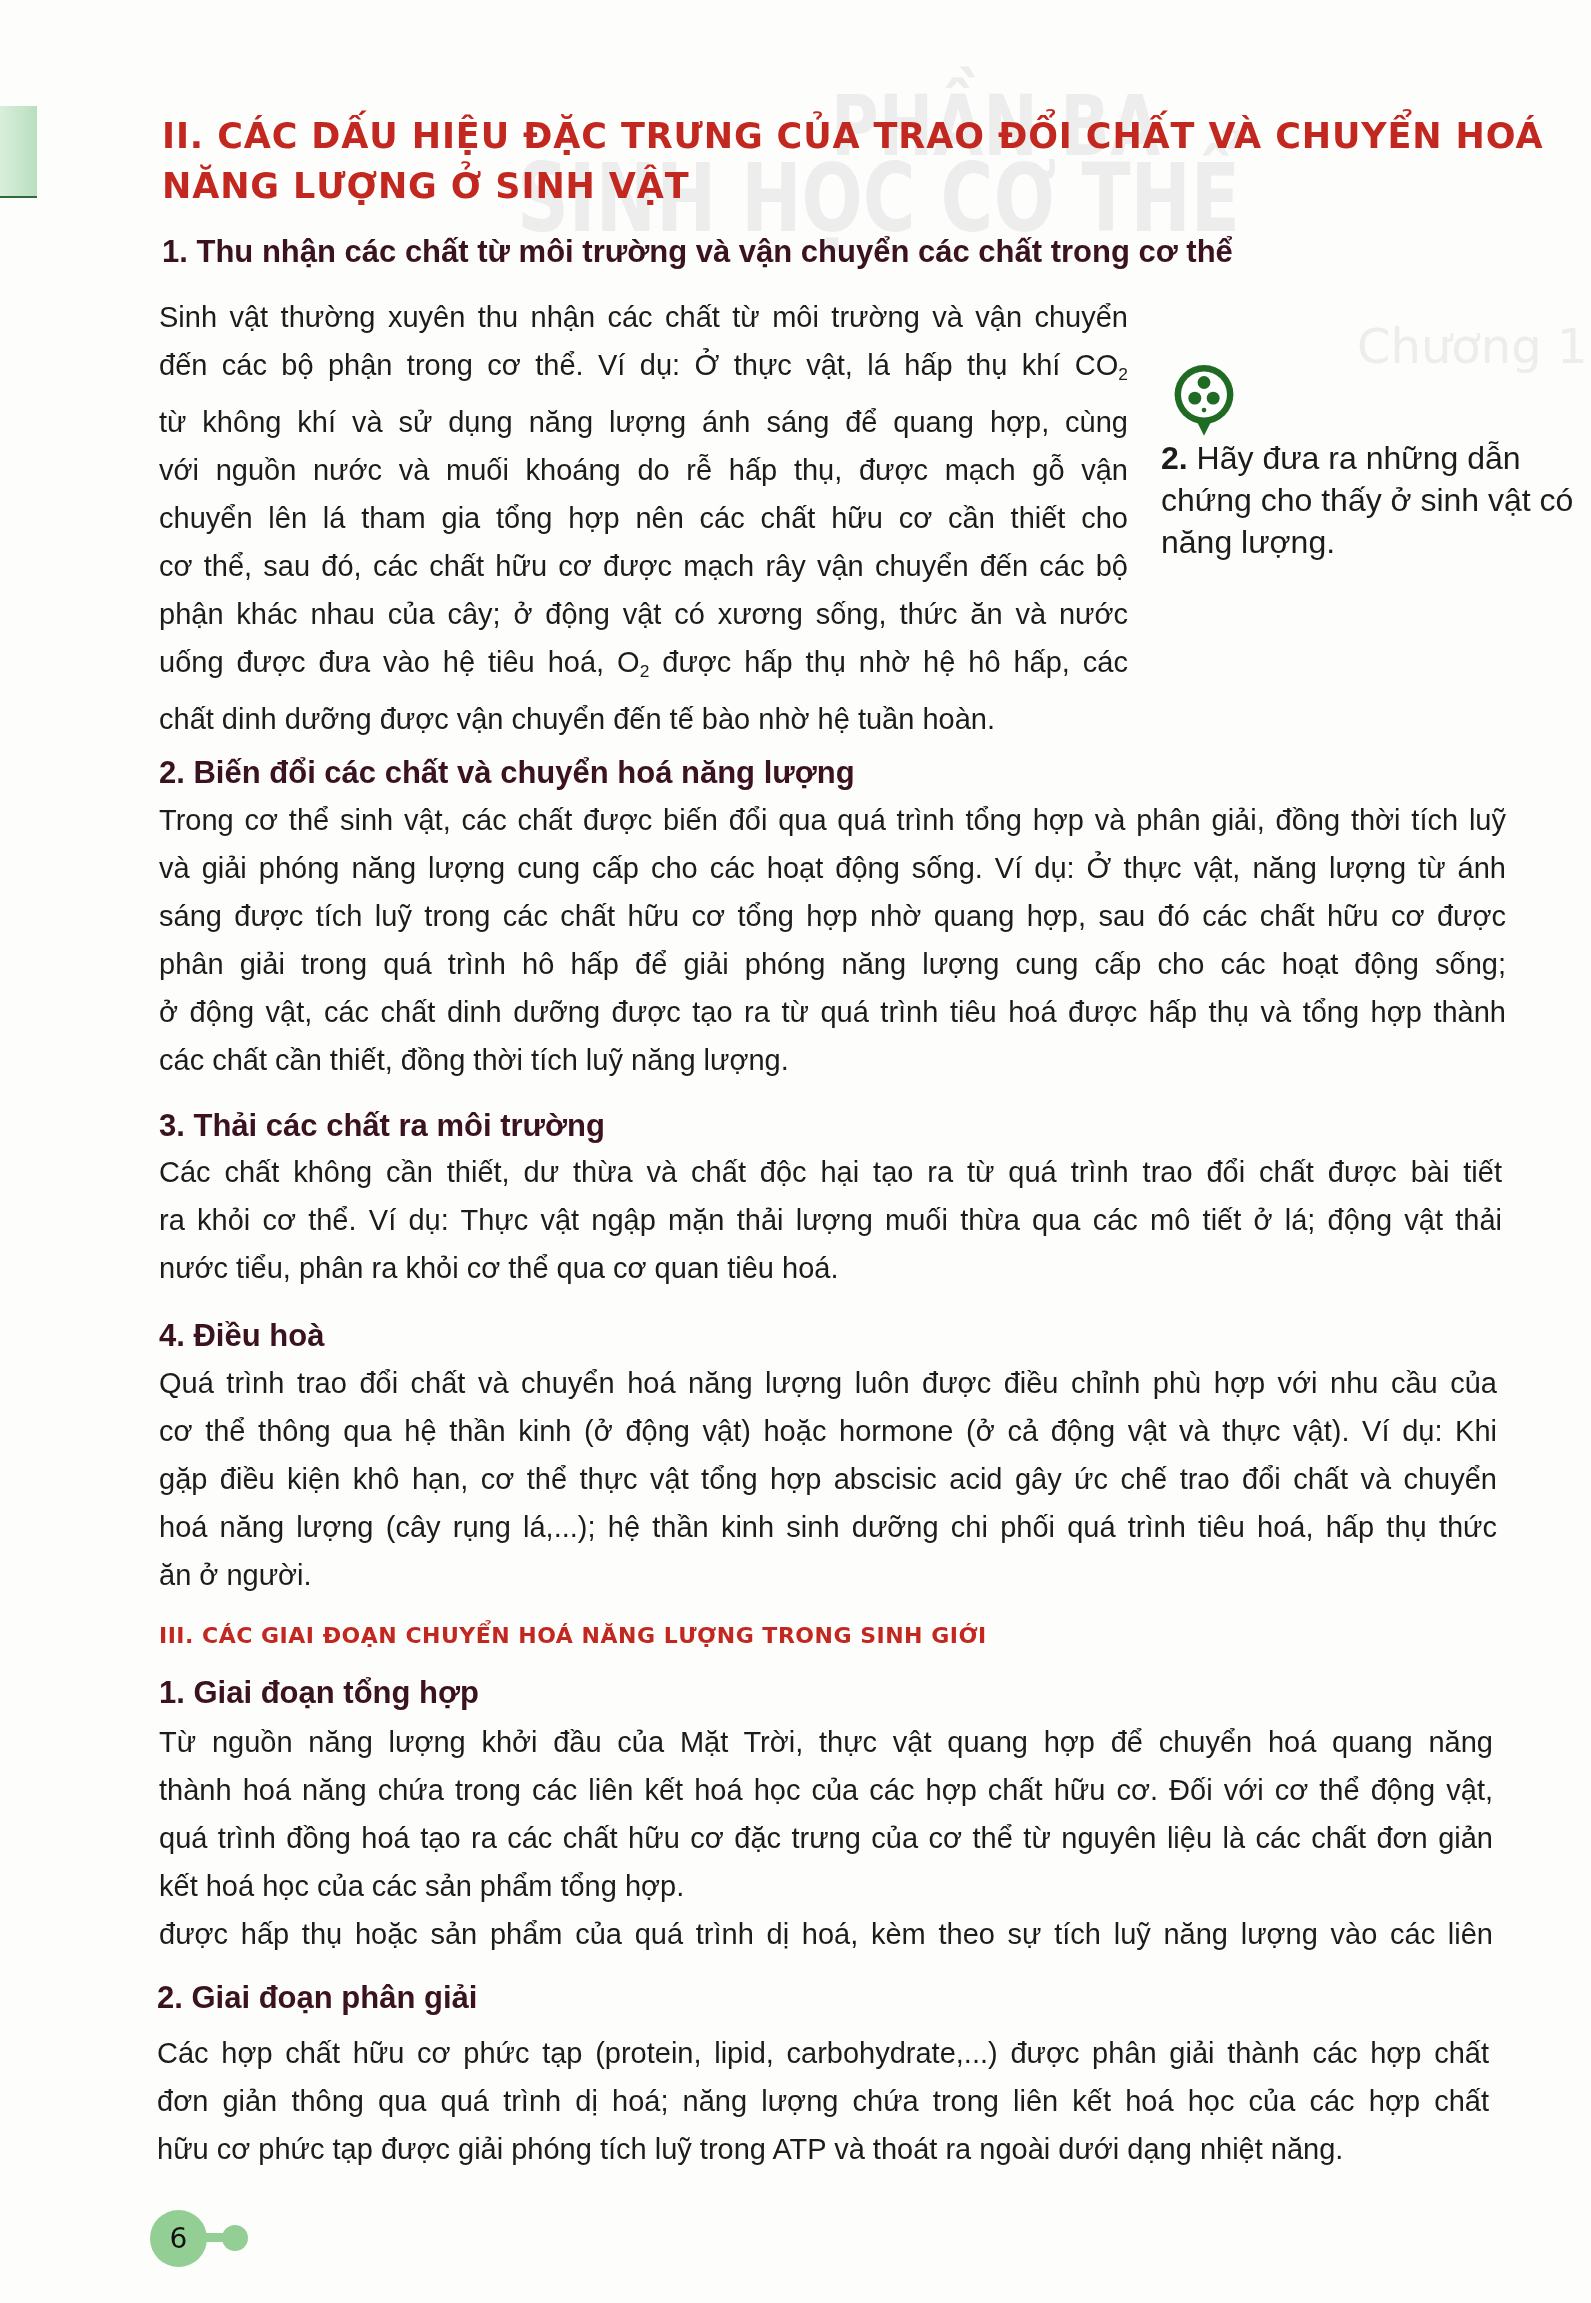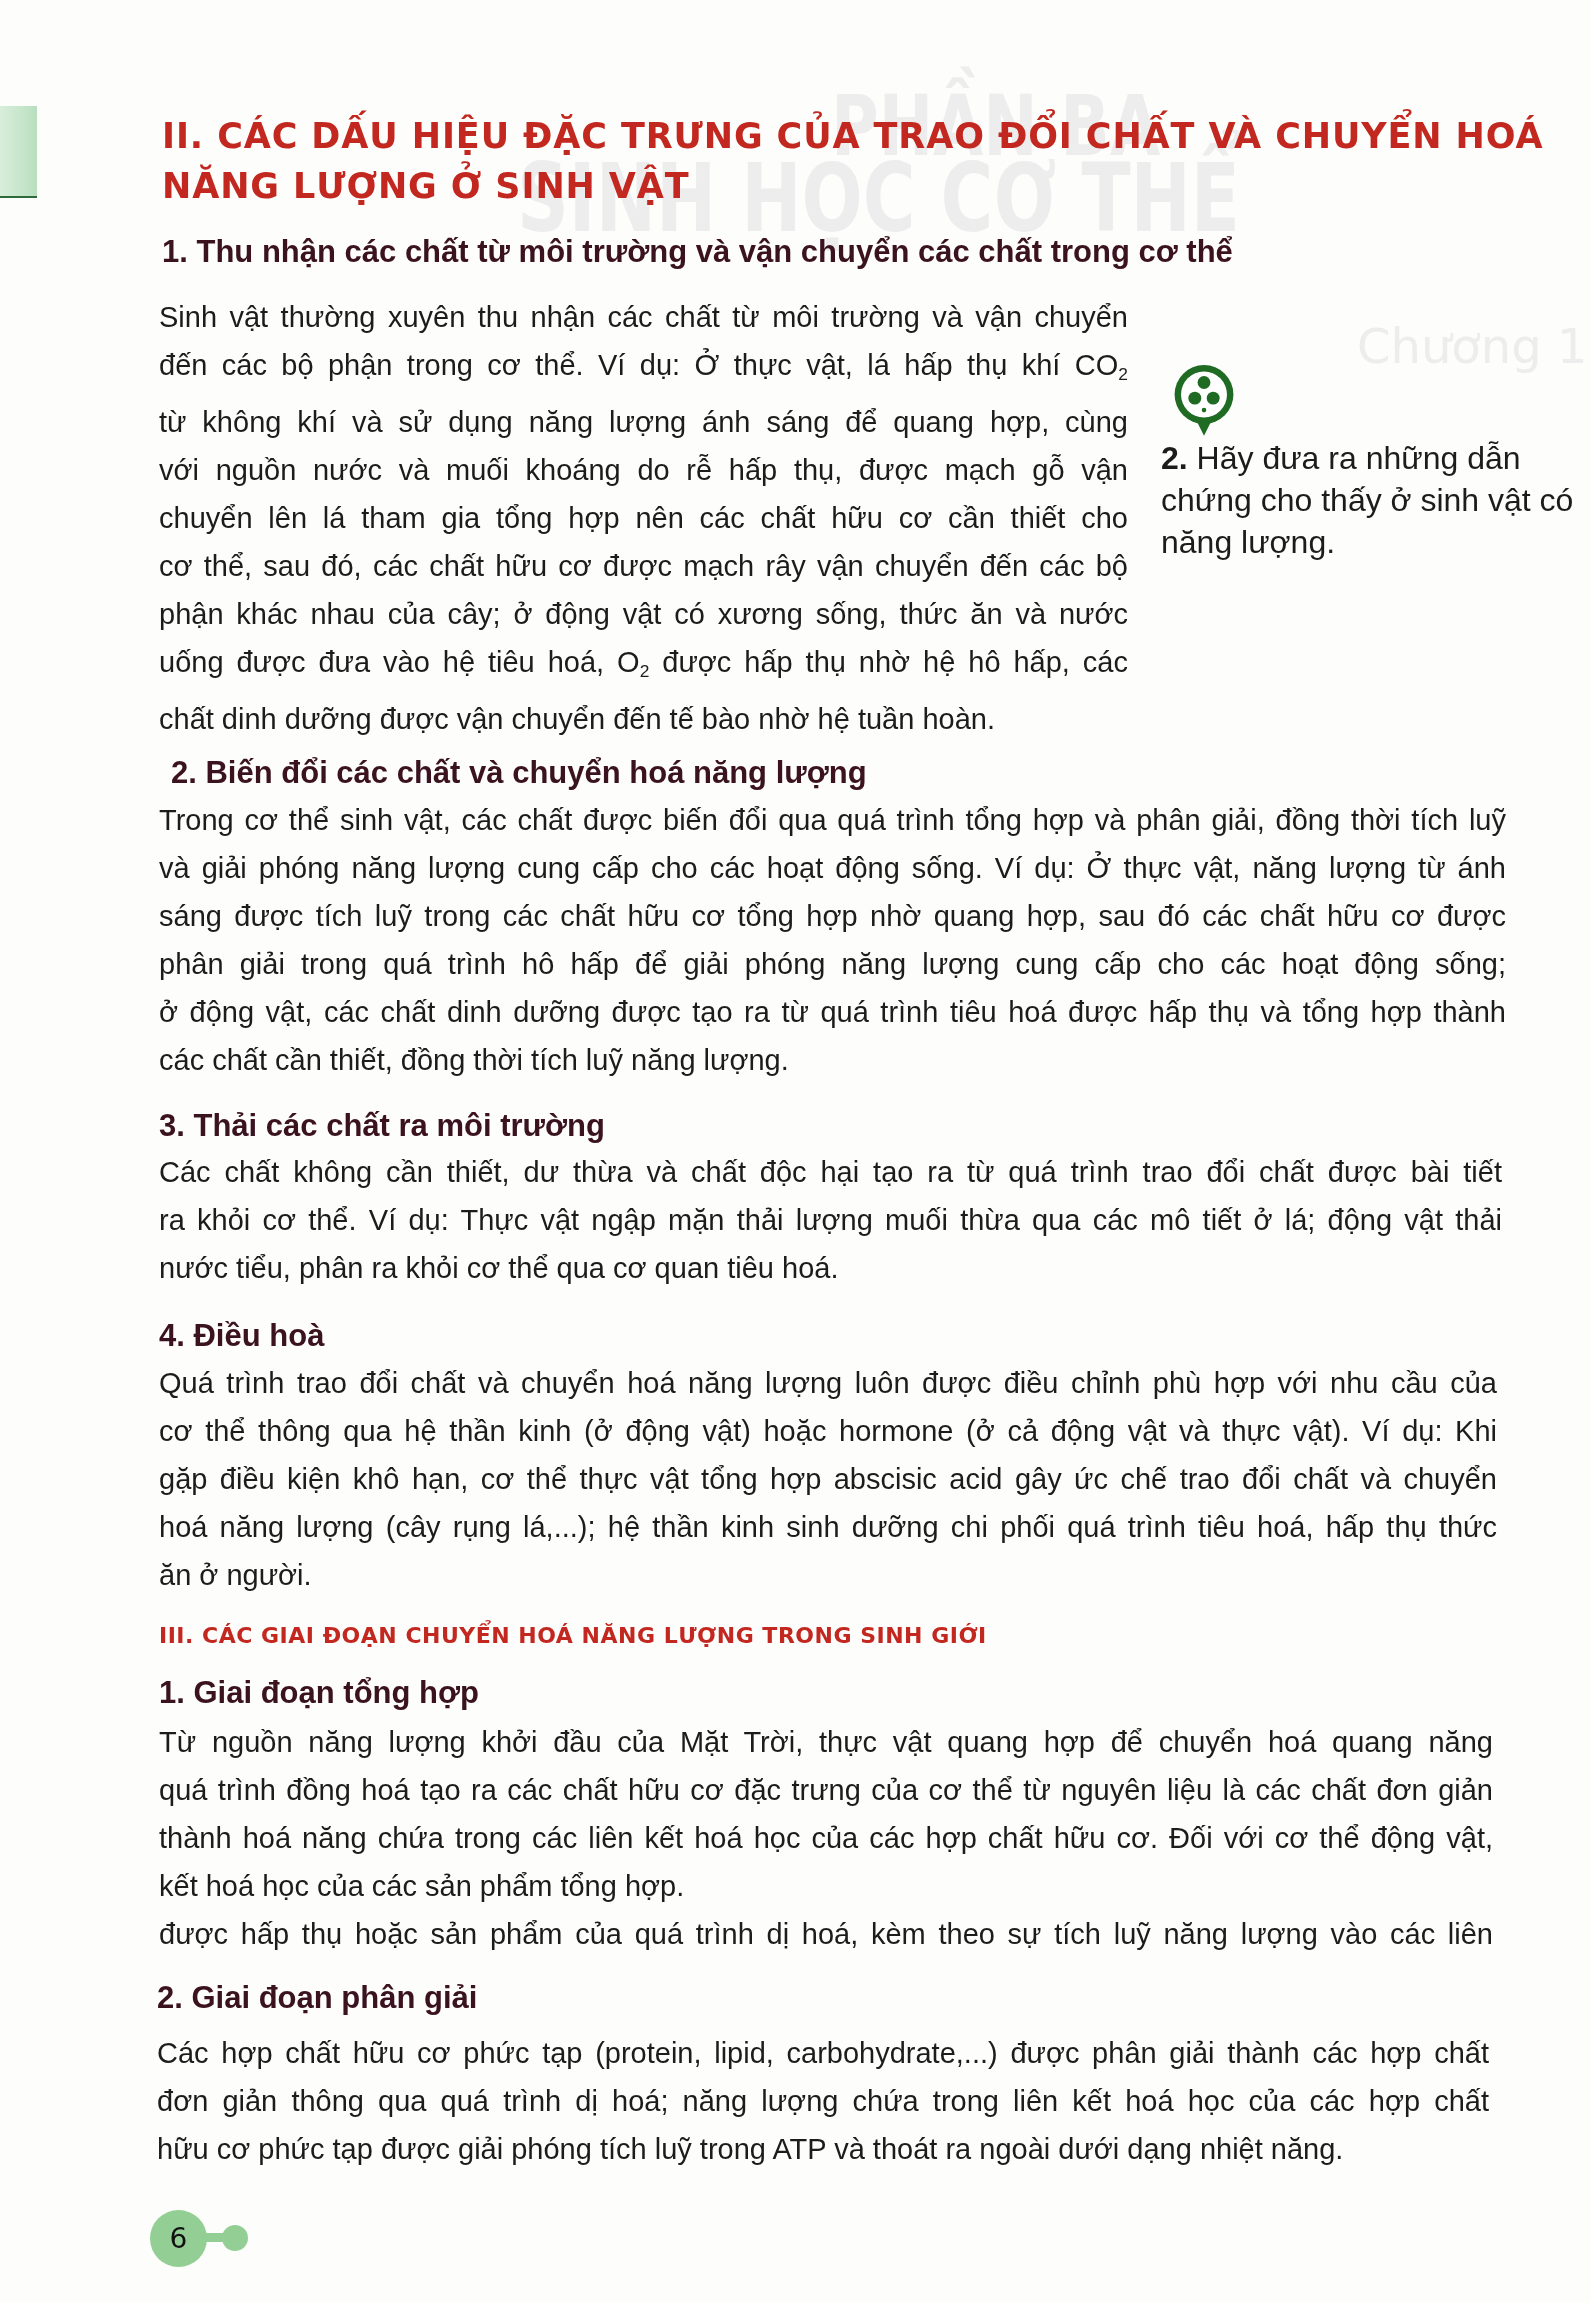--- a/index.html
+++ b/index.html
@@ -83,21 +83,21 @@
     <circle cx="47" cy="39" r="7" fill="#1f6b24"></circle>
     <circle cx="37" cy="52" r="2.5" fill="#1f6b24"></circle>
   </svg>
 </div>
 <div class="abs content note" style="left:1161px; top:437px; width:351px;">
   <span class="line"><b>2.</b><span> Hãy đưa ra những dẫn</span></span>
   <span class="line">chứng cho thấy ở sinh vật có</span>
   <span class="line last">năng lượng.</span>
 </div>
 
-<div class="abs content h-sub" style="left:171px; top:752px;">2. Biến đổi các chất và chuyển hoá năng lượng</div>
+<div class="abs content h-sub" style="left:159px; top:752px;">2. Biến đổi các chất và chuyển hoá năng lượng</div>
 <div class="abs content body-text" style="left:159px; top:796px; width:1347px;">
   <span class="line">Trong cơ thể sinh vật, các chất được biến đổi qua quá trình tổng hợp và phân giải, đồng thời tích luỹ</span>
   <span class="line">và giải phóng năng lượng cung cấp cho các hoạt động sống. Ví dụ: Ở thực vật, năng lượng từ ánh</span>
   <span class="line">sáng được tích luỹ trong các chất hữu cơ tổng hợp nhờ quang hợp, sau đó các chất hữu cơ được</span>
   <span class="line">phân giải trong quá trình hô hấp để giải phóng năng lượng cung cấp cho các hoạt động sống;</span>
   <span class="line">ở động vật, các chất dinh dưỡng được tạo ra từ quá trình tiêu hoá được hấp thụ và tổng hợp thành</span>
   <span class="line last">các chất cần thiết, đồng thời tích luỹ năng lượng.</span>
 </div>
 
 <div class="abs content h-sub" style="left:159px; top:1105px;">3. Thải các chất ra môi trường</div>
@@ -114,22 +114,22 @@
   <span class="line">gặp điều kiện khô hạn, cơ thể thực vật tổng hợp abscisic acid gây ức chế trao đổi chất và chuyển</span>
   <span class="line">hoá năng lượng (cây rụng lá,...); hệ thần kinh sinh dưỡng chi phối quá trình tiêu hoá, hấp thụ thức</span>
   <span class="line last">ăn ở người.</span>
 </div>
 
 <div class="abs content h-main" style="left:159px; top:1611px; font-size:22px; letter-spacing:0.5px; white-space:nowrap;">III. CÁC GIAI ĐOẠN CHUYỂN HOÁ NĂNG LƯỢNG TRONG SINH GIỚI</div>
 
 <div class="abs content h-sub" style="left:159px; top:1672px;">1. Giai đoạn tổng hợp</div>
 <div class="abs content body-text" style="left:159px; top:1718px; width:1334px;">
   <span class="line">Từ nguồn năng lượng khởi đầu của Mặt Trời, thực vật quang hợp để chuyển hoá quang năng</span>
+  <span class="line">thành hoá năng chứa trong các liên kết hoá học của các hợp chất hữu cơ. Đối với cơ thể động vật,</span>
   <span class="line">quá trình đồng hoá tạo ra các chất hữu cơ đặc trưng của cơ thể từ nguyên liệu là các chất đơn giản</span>
-  <span class="line">thành hoá năng chứa trong các liên kết hoá học của các hợp chất hữu cơ. Đối với cơ thể động vật,</span>
   <span class="line last">kết hoá học của các sản phẩm tổng hợp.</span>
   <span class="line">được hấp thụ hoặc sản phẩm của quá trình dị hoá, kèm theo sự tích luỹ năng lượng vào các liên</span>
 </div>
 
 <div class="abs content h-sub" style="left:157px; top:1977px;">2. Giai đoạn phân giải</div>
 <div class="abs content body-text" style="left:157px; top:2029px; width:1332px;">
   <span class="line">Các hợp chất hữu cơ phức tạp (protein, lipid, carbohydrate,...) được phân giải thành các hợp chất</span>
   <span class="line">đơn giản thông qua quá trình dị hoá; năng lượng chứa trong liên kết hoá học của các hợp chất</span>
   <span class="line last">hữu cơ phức tạp được giải phóng tích luỹ trong ATP và thoát ra ngoài dưới dạng nhiệt năng.</span>
 </div>

